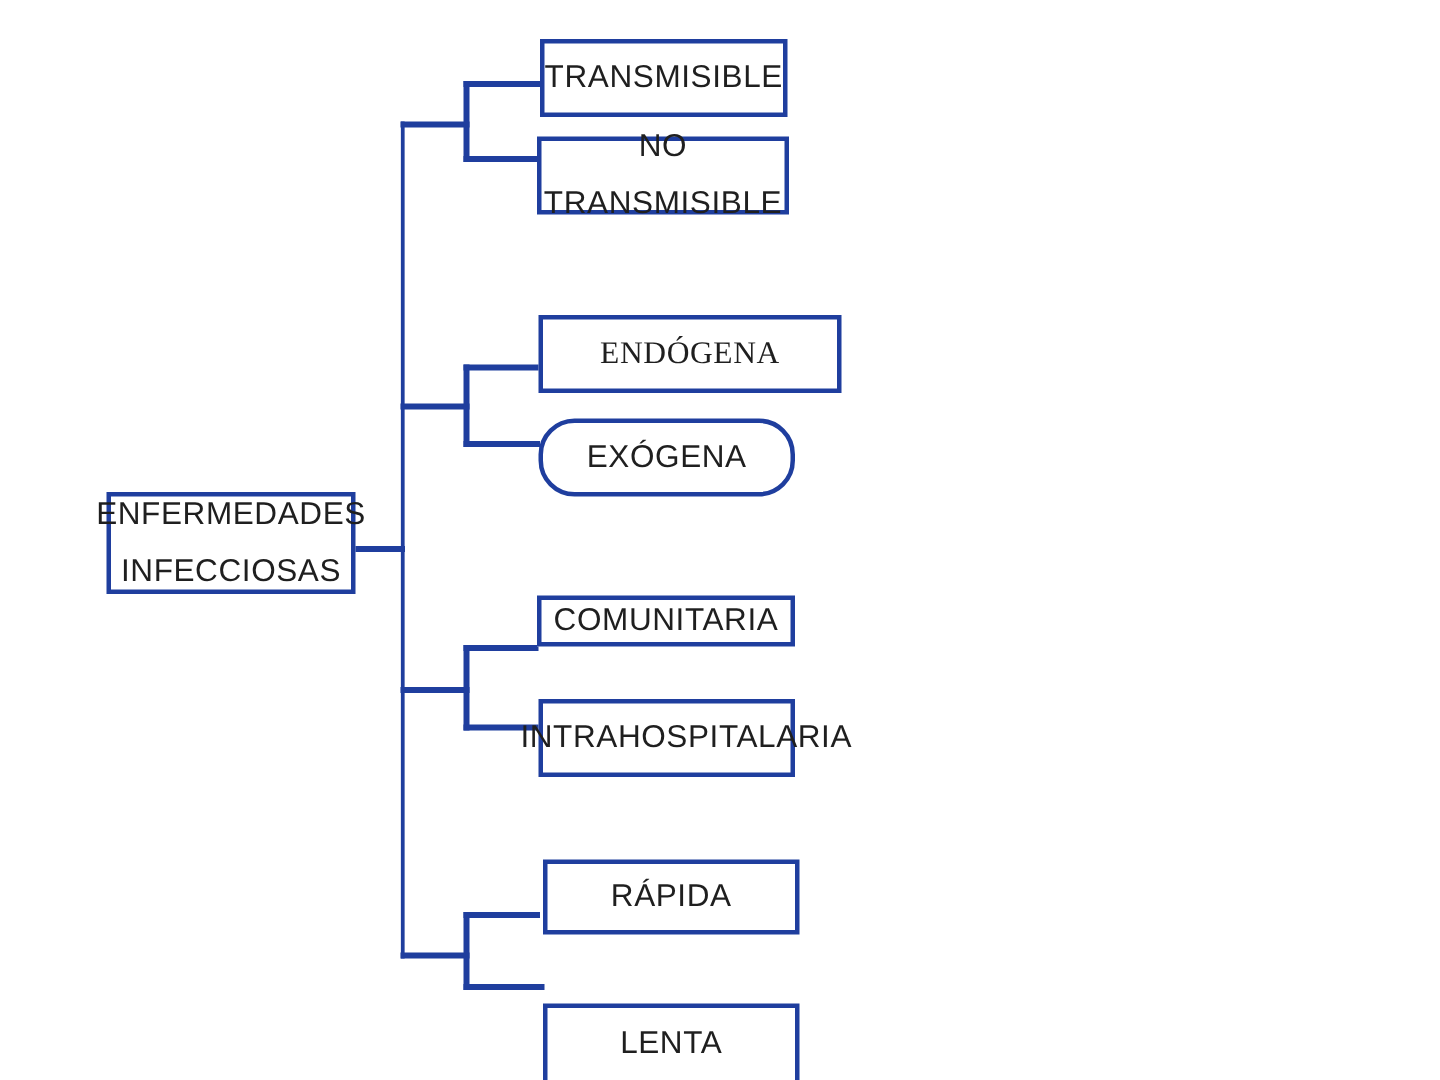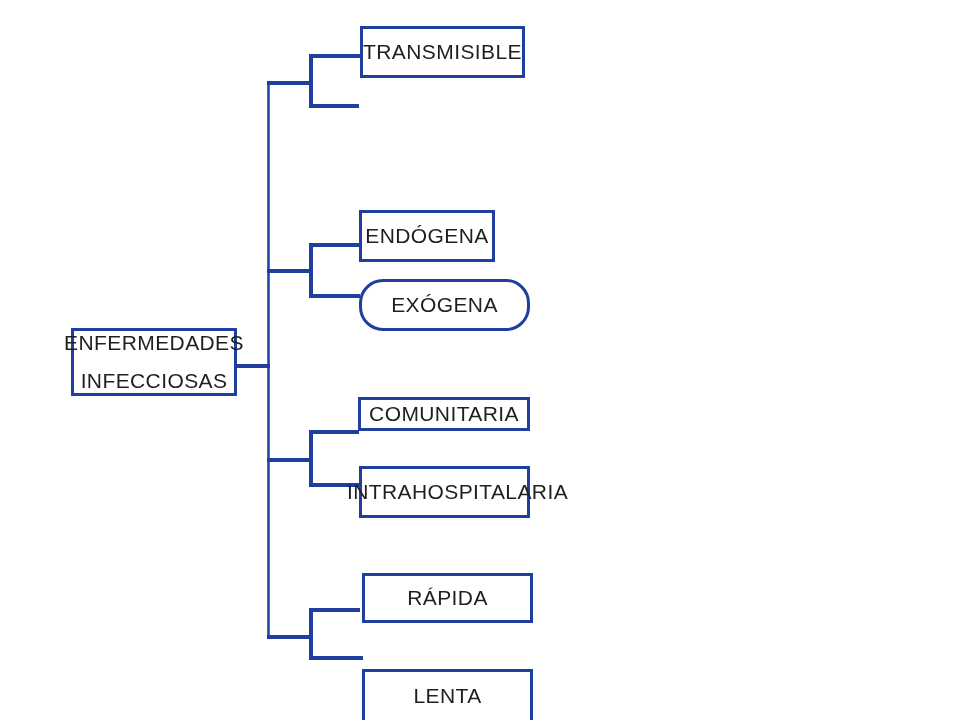--- a/index.html
+++ b/index.html
@@ -35,21 +35,21 @@
     justify-content:center;
     text-align:center;
     font-size:21px;
     letter-spacing:0.4px;
     white-space:pre-line;
     line-height:1.8;
   }
   .b-root {left:71px;  top:328px; width:166px; height:68px;}
   .b-1a   {left:360px; top:26px;  width:165px; height:52px;}
   .b-1b   {left:358px; top:91px;  width:168px; height:52px;}
-  .b-2a   {left:359px; top:210px; width:136px; height:52px;}
+  .b-2a   {left:359px; top:210px; width:202px; height:52px;font-family:Liberation Serif, serif;}
   .b-2b   {left:359px; top:279px; width:171px; height:52px;border-radius:24px;}
   .b-3a   {left:358px; top:397px; width:172px; height:34px;}
   .b-3b   {left:359px; top:466px; width:171px; height:52px;padding-left:26px;}
   .b-4a   {left:362px; top:573px; width:171px; height:50px;}
   .b-4b   {left:362px; top:669px; width:171px; height:54px;}
 </style>
 </head>
 <body>
 
 <div class="stage">
@@ -78,20 +78,21 @@
     <line x1="267" y1="637" x2="313" y2="637" stroke="var(--line-color)" stroke-width="4"></line>
     <line x1="311" y1="608" x2="311" y2="660" stroke="var(--line-color)" stroke-width="4"></line>
     <line x1="309" y1="610" x2="360" y2="610" stroke="var(--line-color)" stroke-width="4"></line>
     <line x1="309" y1="658" x2="363" y2="658" stroke="var(--line-color)" stroke-width="4"></line>
   </svg>
 
   <div class="box b-root">ENFERMEDADES
 INFECCIOSAS</div>
 
   <div class="box b-1a">TRANSMISIBLE</div>
+  <div class="box b-1b">NO TRANSMISIBLE</div>
 
   <div class="box b-2a">ENDÓGENA</div>
   <div class="box b-2b">EXÓGENA</div>
 
   <div class="box b-3a">COMUNITARIA</div>
   <div class="box b-3b">INTRAHOSPITALARIA</div>
 
   <div class="box b-4a">RÁPIDA</div>
   <div class="box b-4b">LENTA</div>
 

